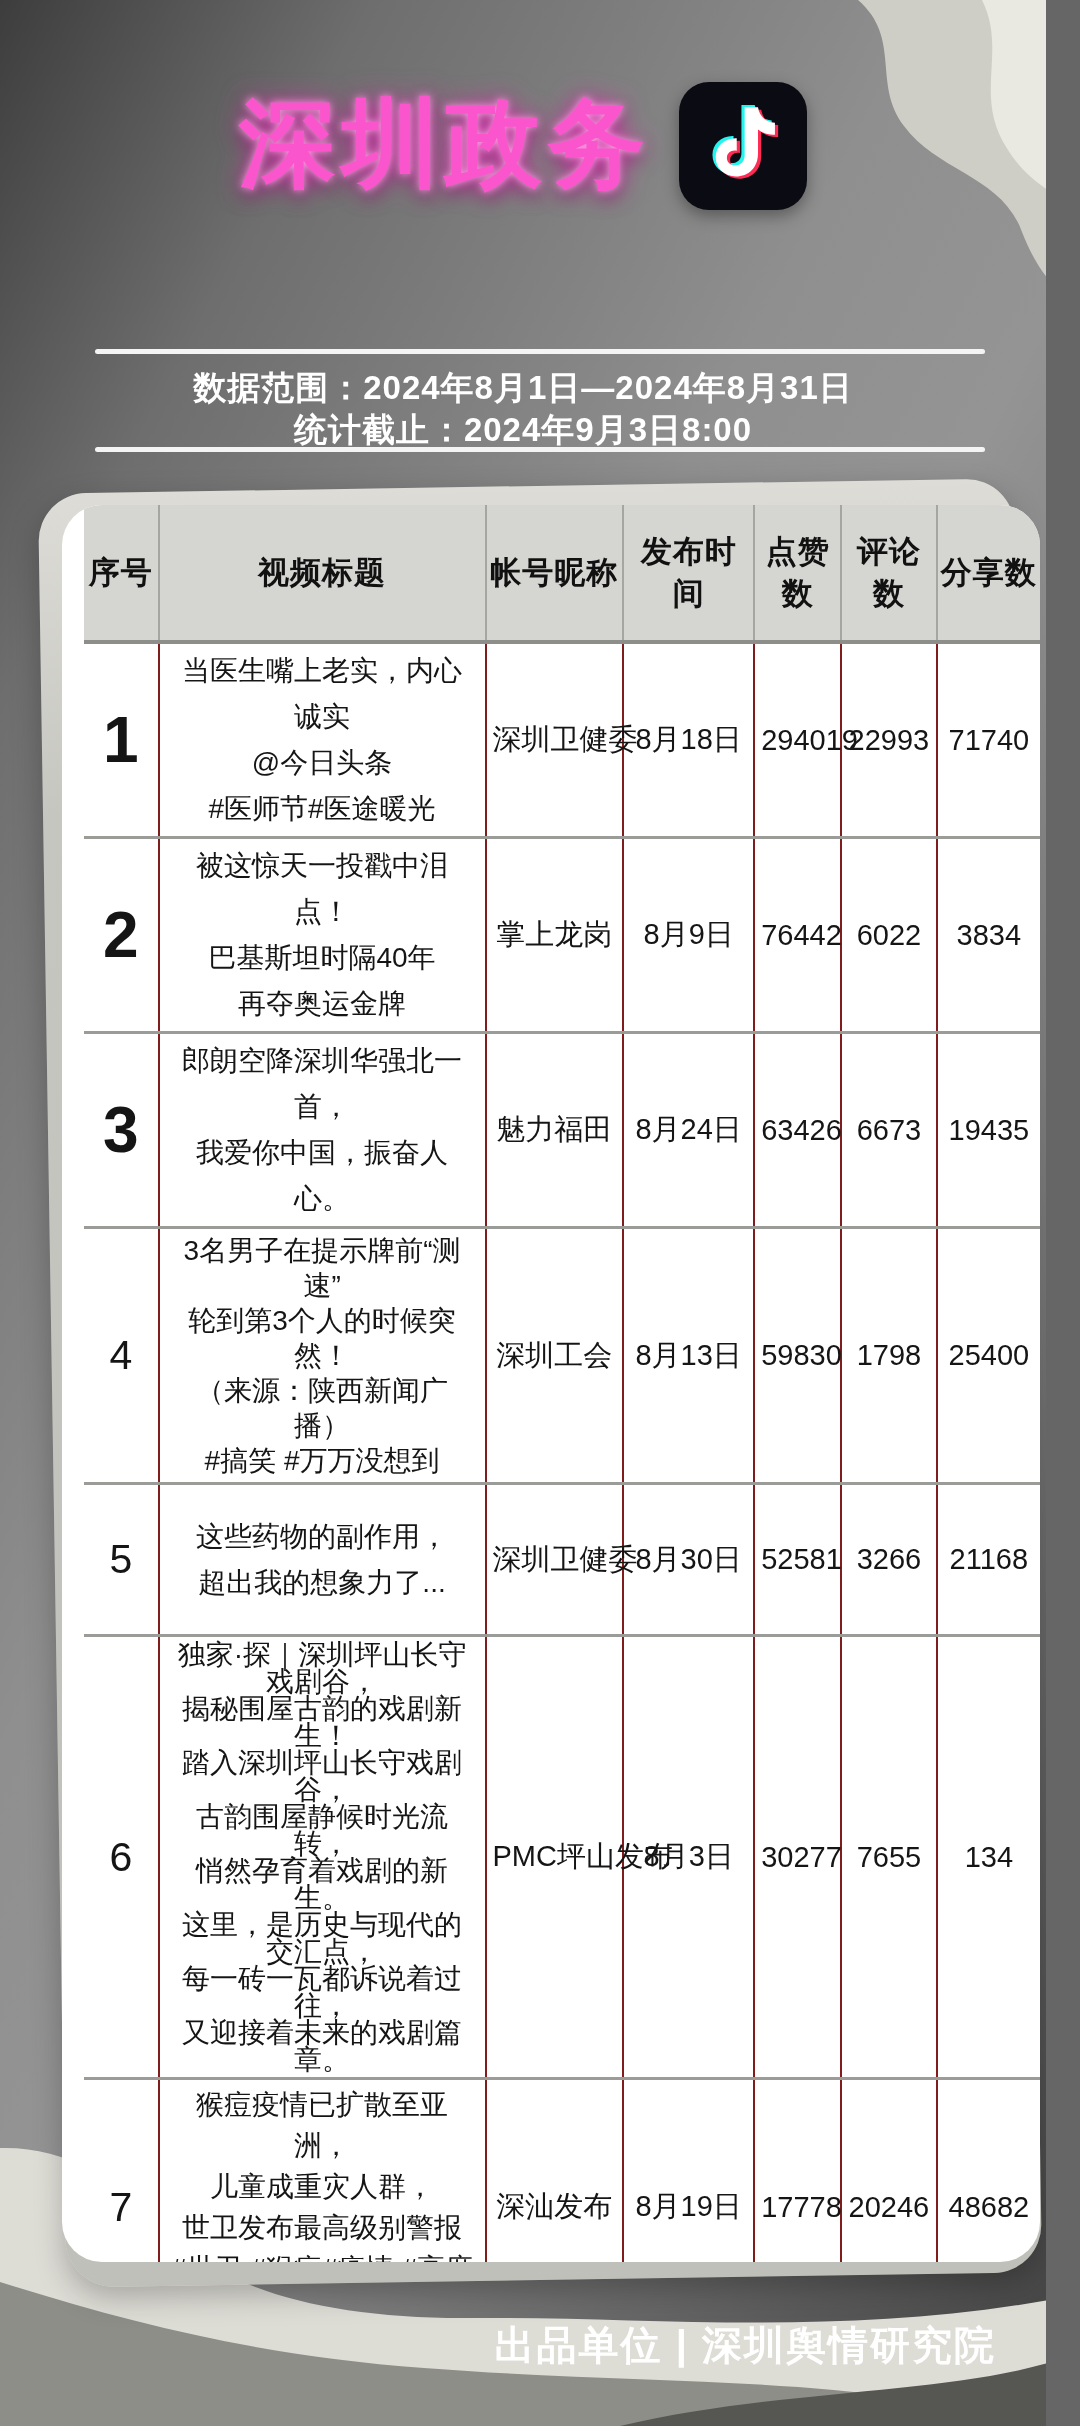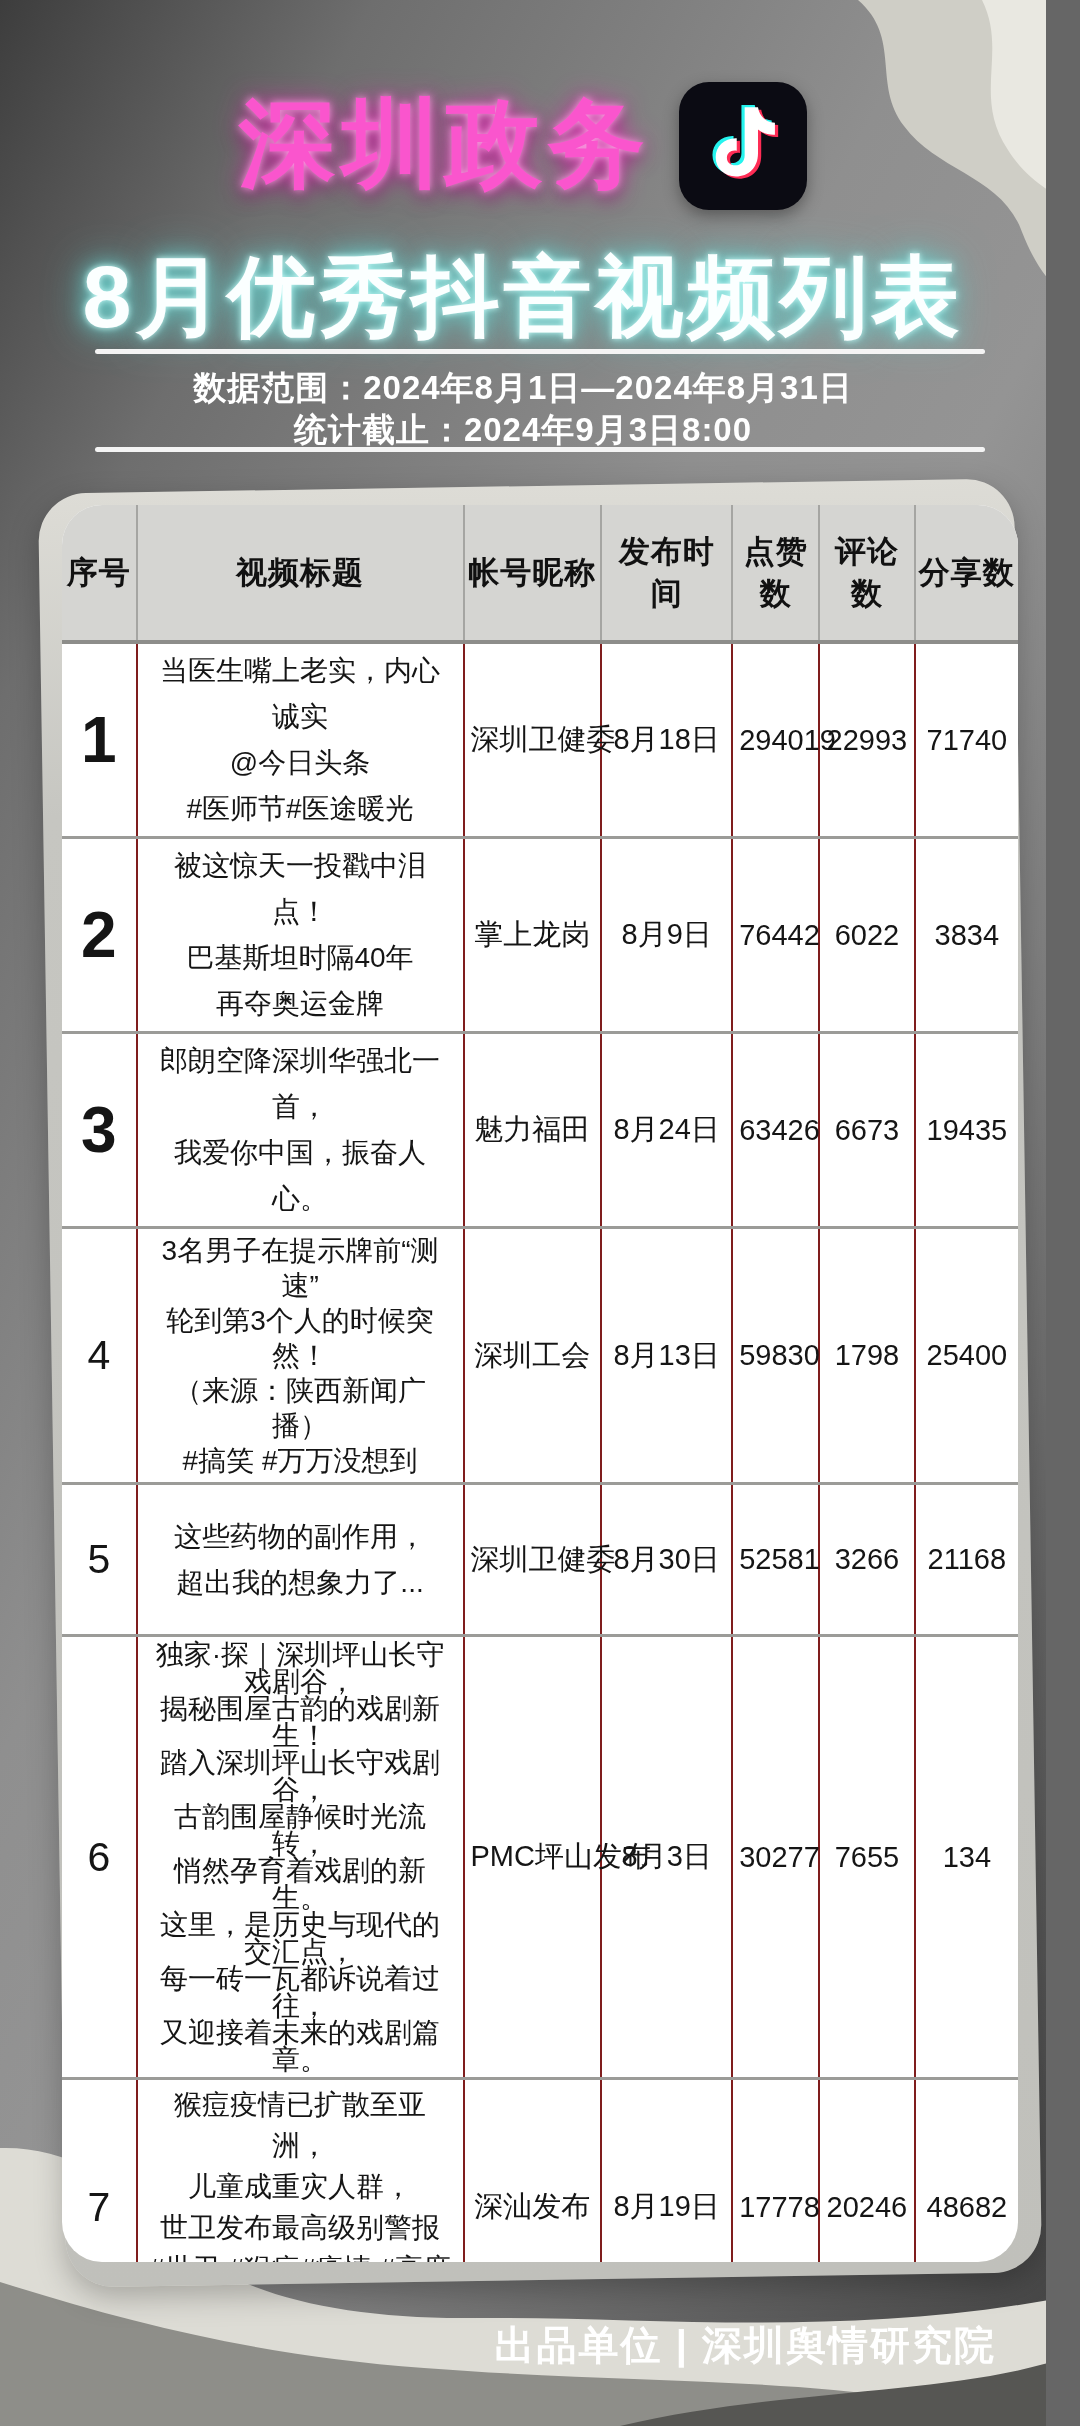--- a/index.html
+++ b/index.html
@@ -26,21 +26,21 @@
   .info-line{position:absolute;left:0;width:100%;text-align:center;margin:0;
       color:#ffffff;font-size:33px;font-weight:600;letter-spacing:1px;}
   .info-1{top:366px;}
   .info-2{top:408px;}
 
   
   .card-back{position:absolute;left:52px;top:486px;width:976px;height:1794px;border-radius:48px;
       background:linear-gradient(180deg,#dddcd6 0%,#c6c6c1 18%,#c0c0bb 100%);
       transform:rotate(-0.9deg);box-shadow:0 10px 30px rgba(0,0,0,.25);}
   .card{position:absolute;left:62px;top:505px;width:956px;height:1757px;border-radius:40px;
-      background:#ffffff;overflow:hidden;}
+      background:#ffffff;overflow:hidden;padding-left:22px;}
   table{width:100%;height:100%;border-collapse:collapse;table-layout:fixed;}
   thead th{height:133px;background:#d5d5d2;color:#111;font-size:31px;font-weight:700;
       letter-spacing:1px;border-left:2px solid #a5a5a2;border-bottom:4px solid #8d8d8a;
       vertical-align:middle;text-align:center;}
   thead th:first-child{border-left:none;}
   tbody td{border-left:2px solid #7f1d1d;vertical-align:middle;text-align:center;
       color:#151515;font-size:29px;padding:4px 6px;overflow:visible;}
   tbody td:first-child{border-left:none;}
   tbody tr{border-top:3px solid #9b9b98;}
   tbody tr:first-child{border-top:2px solid #b2b2af;}
@@ -73,21 +73,20 @@
     <div class="douyin-badge">
       <svg width="92" height="92" viewBox="0 0 100 100">
         <g>
           <path transform="translate(-3.5,-2.5)" fill="#25f4ee" d="M66.3 8c1.6 9.6 7.6 15.9 18.4 16.7v13.1c-6.9.4-12.9-1.6-18.4-5.6v25.9c0 15.4-10.3 25-24 25-12.5 0-22-8.5-22-20.8 0-12 9.8-21.2 22.9-20.6v13.5c-5.8-1.4-10.7 2.4-10.7 7.5 0 5 3.8 8.3 9.2 8.3 5.8 0 10.1-4 10.1-11V8h14.5z"></path>
           <path transform="translate(3.5,2.5)" fill="#fe2c55" d="M66.3 8c1.6 9.6 7.6 15.9 18.4 16.7v13.1c-6.9.4-12.9-1.6-18.4-5.6v25.9c0 15.4-10.3 25-24 25-12.5 0-22-8.5-22-20.8 0-12 9.8-21.2 22.9-20.6v13.5c-5.8-1.4-10.7 2.4-10.7 7.5 0 5 3.8 8.3 9.2 8.3 5.8 0 10.1-4 10.1-11V8h14.5z"></path>
           <path fill="#ffffff" d="M66.3 8c1.6 9.6 7.6 15.9 18.4 16.7v13.1c-6.9.4-12.9-1.6-18.4-5.6v25.9c0 15.4-10.3 25-24 25-12.5 0-22-8.5-22-20.8 0-12 9.8-21.2 22.9-20.6v13.5c-5.8-1.4-10.7 2.4-10.7 7.5 0 5 3.8 8.3 9.2 8.3 5.8 0 10.1-4 10.1-11V8h14.5z"></path>
         </g>
       </svg>
     </div>
   </div>
-  <h2 class="title-sub">8月优秀抖音视频列表</h2>
 
   <div class="rule rule-top"></div>
   <p class="info-line info-1">数据范围：2024年8月1日—2024年8月31日</p>
   <p class="info-line info-2">统计截止：2024年9月3日8:00</p>
   <div class="rule rule-bottom"></div>
 
   <div class="card-back"></div>
   <div class="card">
     <table>
       <colgroup>

